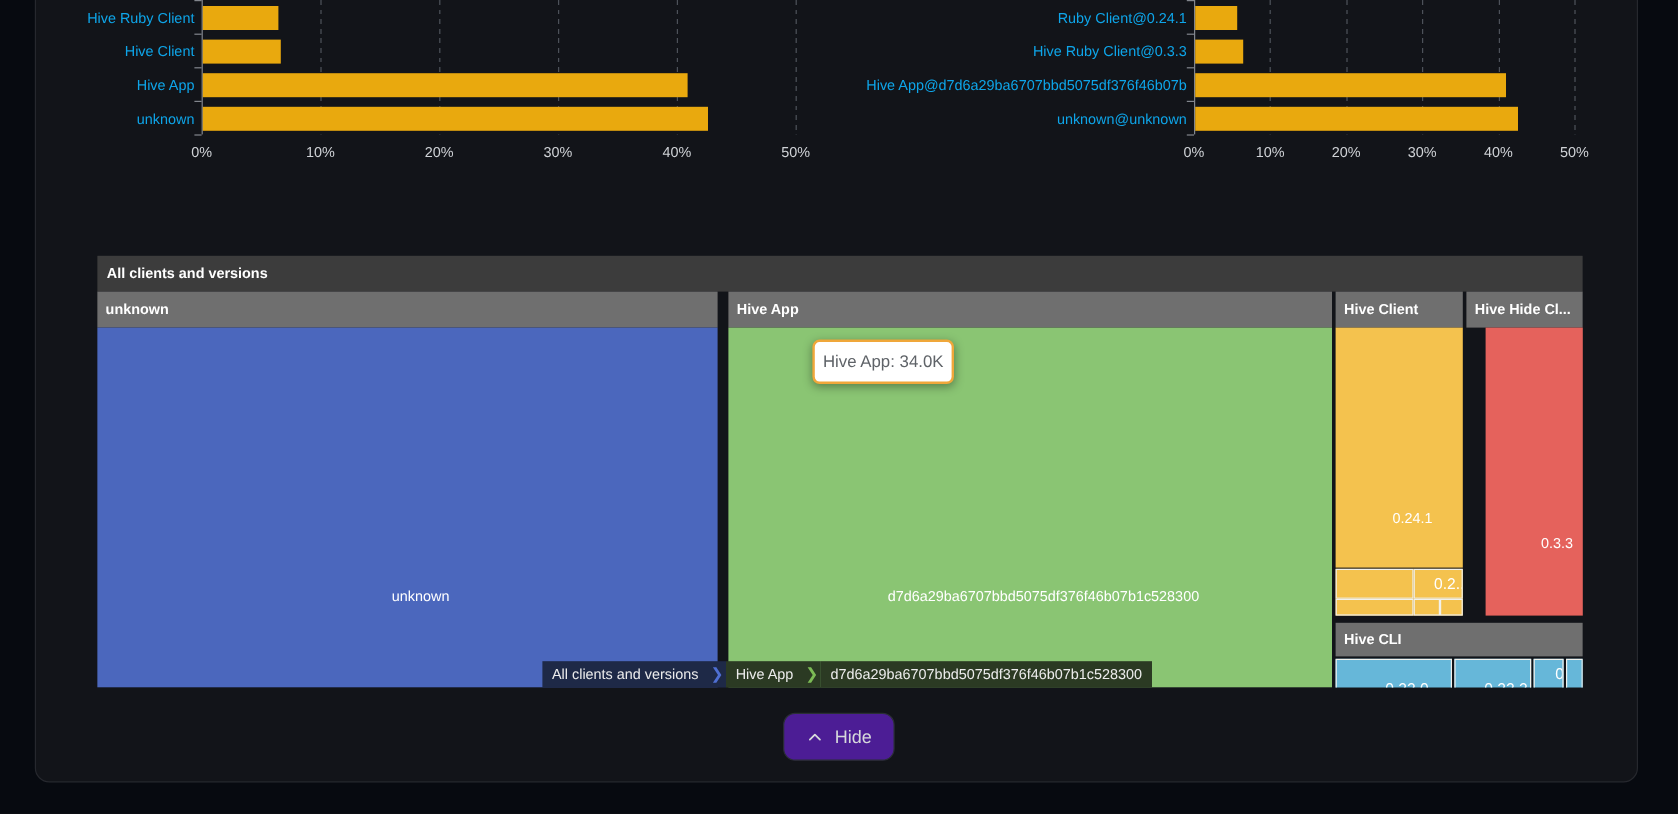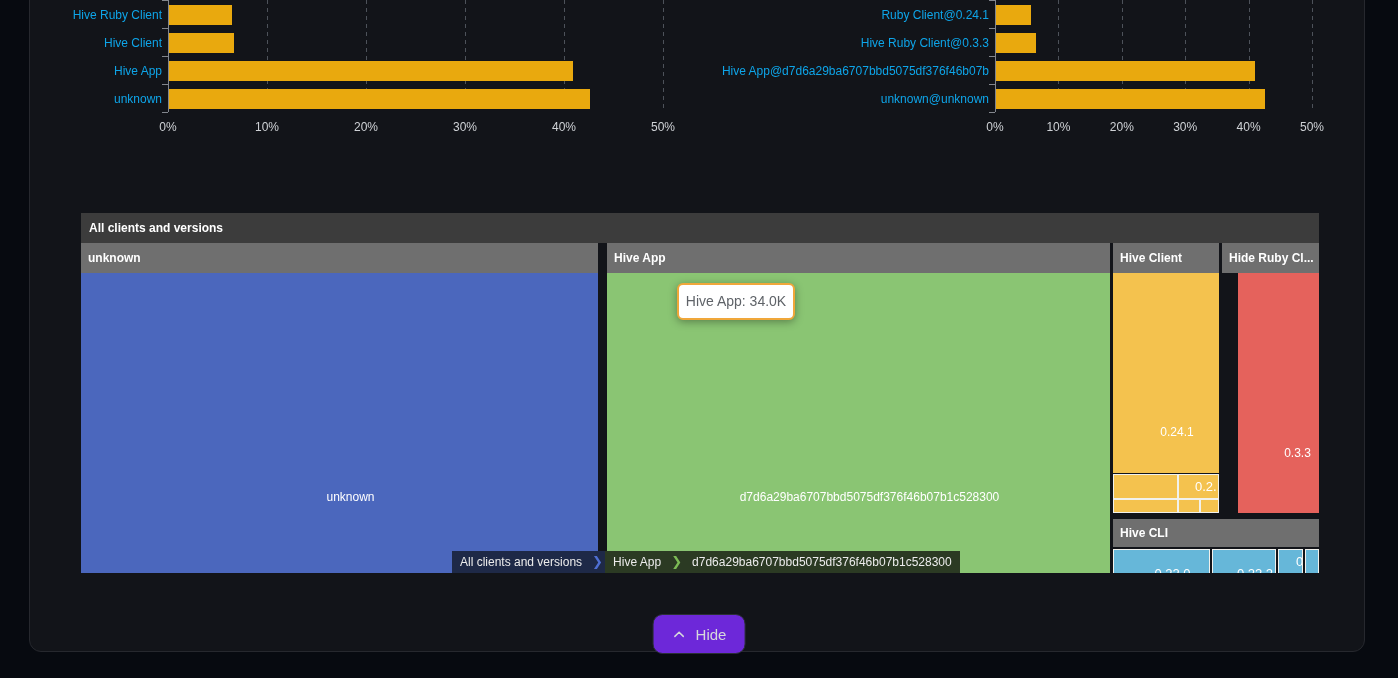--- a/index.html
+++ b/index.html
@@ -47,23 +47,23 @@
   }
   
   .breadcrumb{position:absolute;left:452px;top:551px;height:22px;display:flex;z-index:5;}
   .crumb-seg{display:flex;height:22px;}
   .crumb-label{height:22px;line-height:22px;padding:0 8px;font-size:12px;color:#ececec;
     white-space:nowrap;}
   .crumb-chevron{height:22px;line-height:21px;width:15px;text-align:center;
     font-size:13px;font-weight:700;}
   
   .hide-btn{
-    position:absolute;left:50%;transform:translateX(-50%);top:614px;height:38px;
+    position:absolute;left:50%;transform:translateX(-50%);top:594px;height:38px;
     padding:0 18px;display:flex;align-items:center;gap:9px;
-    background:#6d28d9;border:1px solid #2b2f36;border-radius:10px;
+    background:#4c1d95;border:1px solid #2b2f36;border-radius:10px;
     color:#d6d8db;font-size:15px;cursor:pointer;
   }
 </style>
 </head>
 <body>
 
 <div class="card"></div>
 
 <div class="barchart" style="left:20px;top:0;width:660px;">
     <div class="axisline" style="left: 148px; height: 112px;"></div>
@@ -139,21 +139,21 @@
     <div class="tm-label" style="top:152px;">0.24.1</div>
   </div>
   <div class="tm-cell" style="left: 1032px; top: 261px; width: 65px; height: 25px; background-color: rgb(244, 194, 78);"></div>
   <div class="tm-cell" style="left: 1097px; top: 261px; width: 41px; height: 25px; background-color: rgb(244, 194, 78);">
     <div class="tm-label" style="top:4px;">0.2...</div>
   </div>
   <div class="tm-cell" style="left: 1032px; top: 286px; width: 65px; height: 14px; background-color: rgb(244, 194, 78);"></div>
   <div class="tm-cell" style="left: 1097px; top: 286px; width: 22px; height: 14px; background-color: rgb(244, 194, 78);"></div>
   <div class="tm-cell" style="left: 1119px; top: 286px; width: 19px; height: 14px; background-color: rgb(244, 194, 78);"></div>
 
-  <div class="tm-header" style="left:1141px;top:30px;width:97px;">Hide Ruby Cl...</div>
+  <div class="tm-header" style="left:1141px;top:30px;width:97px;">Hive Hide Cl...</div>
   <div class="tm-body" style="left: 1141px; top: 60px; width: 97px; height: 240px; background-color: rgb(229, 98, 92); margin-left: 16px;">
     <div class="tm-label" style="top:173px;">0.3.3</div>
   </div>
 
   <div class="tm-header" style="left:1032px;top:306px;width:206px;height:28px;line-height:28px;">Hive CLI</div>
   <div class="tm-cell" style="left: 1032px; top: 336px; width: 97px; height: 26px; background-color: rgb(102, 183, 217);">
     <div class="tm-label" style="top:16px;">0.22.0</div>
   </div>
   <div class="tm-cell" style="left: 1131px; top: 336px; width: 64px; height: 26px; background-color: rgb(102, 183, 217);">
     <div class="tm-label" style="top:16px;">0.22.2</div>

